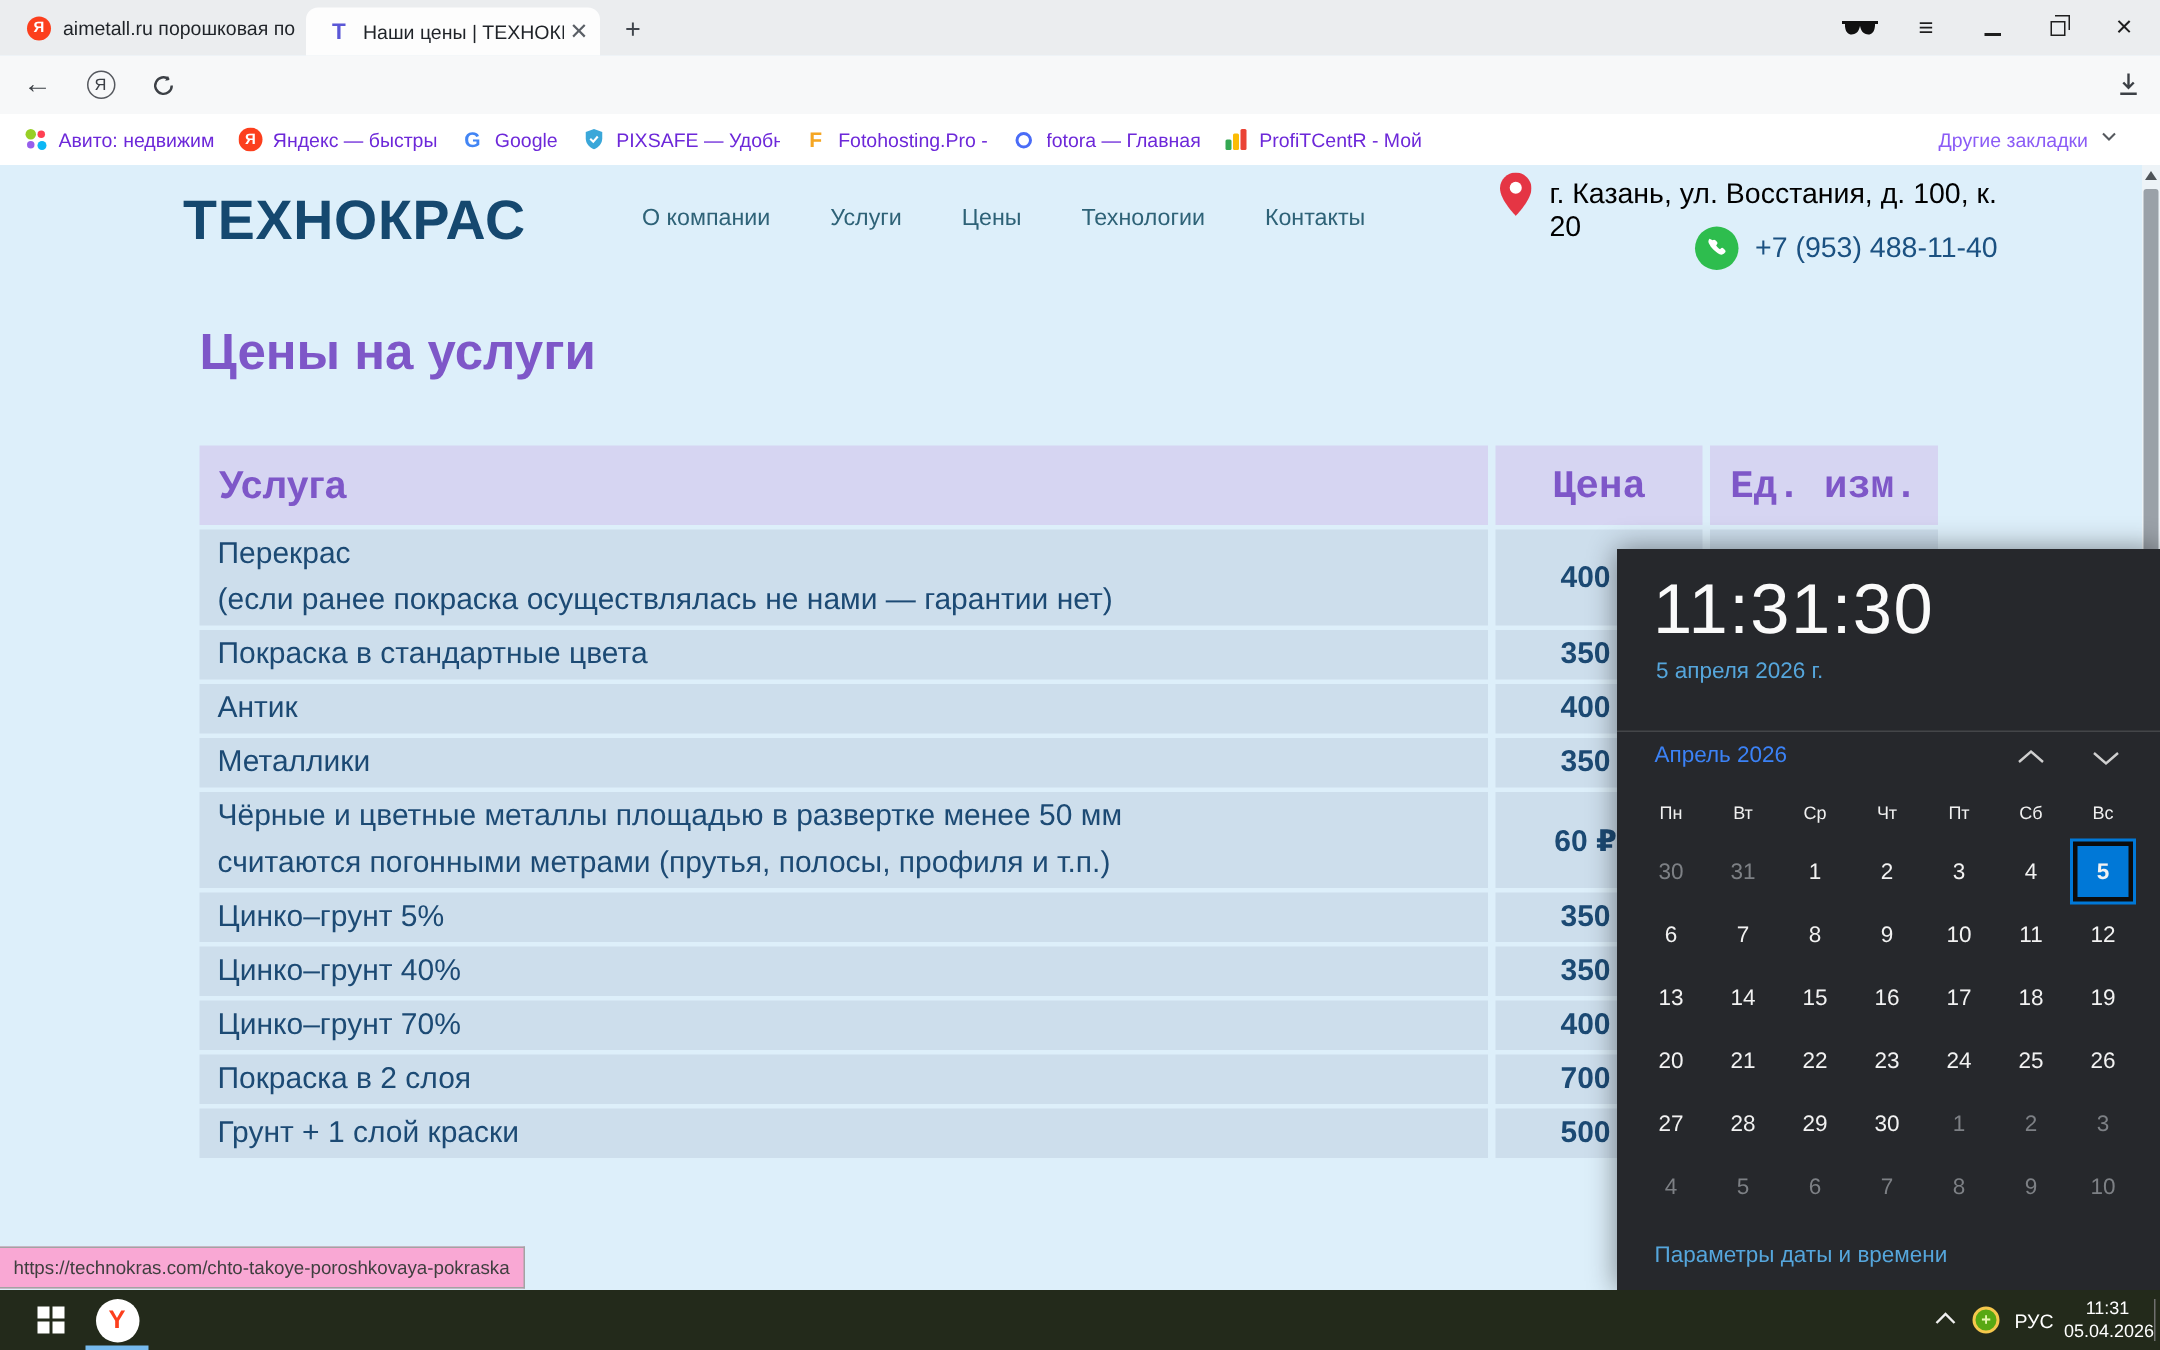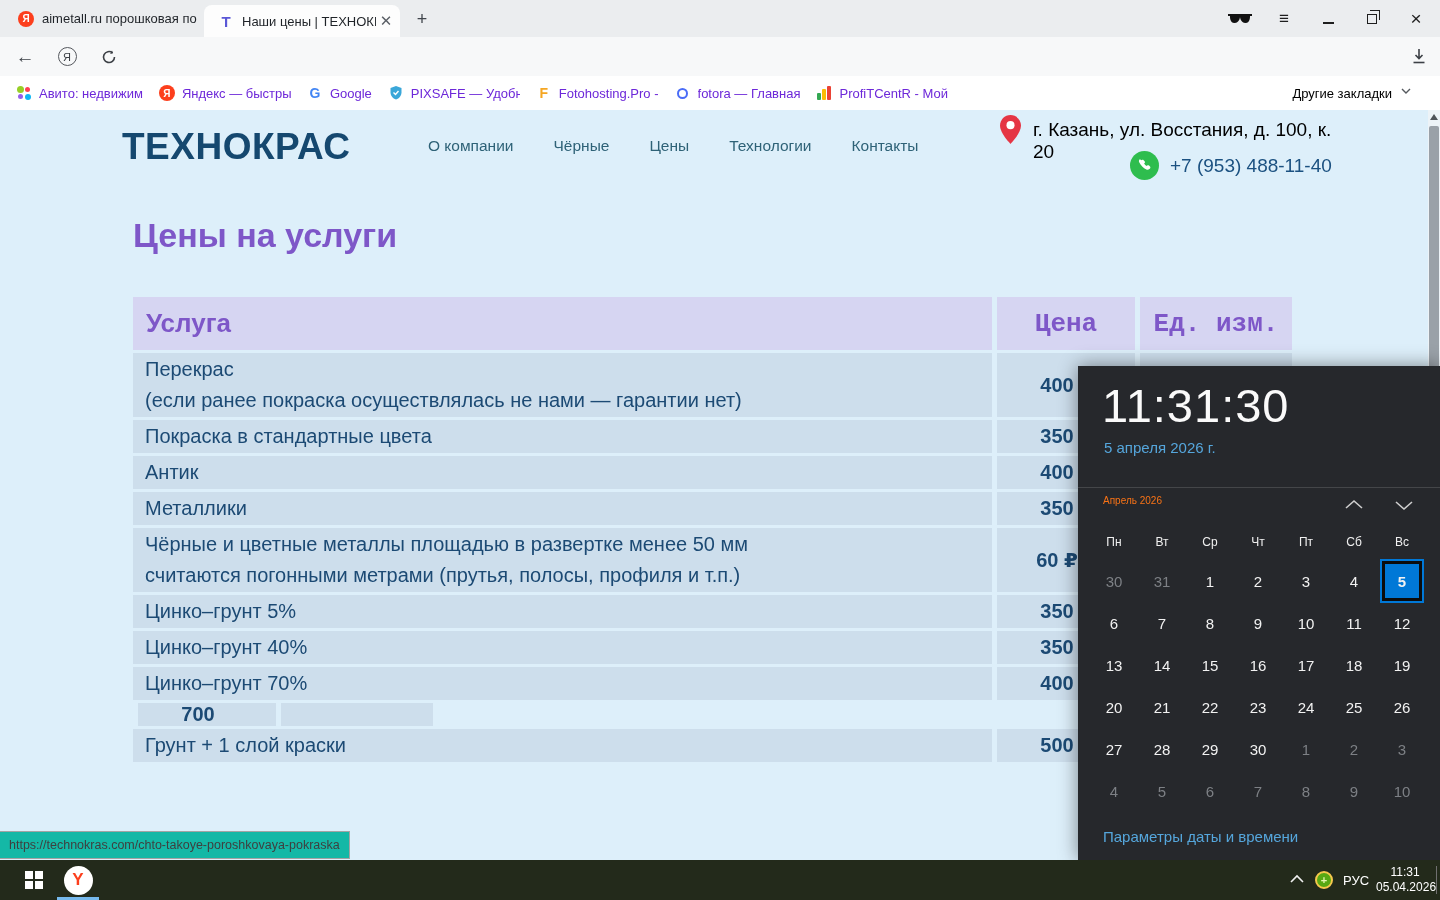--- a/index.html
+++ b/index.html
@@ -51,21 +51,21 @@
   .bm-ic.avito .d4 { width:6px; height:6px; background:#0db7f5; right:1px; bottom:1px; }
   .bm-ic.yandex { border-radius:50%; background:#fc3f1d; color:#fff; font-size:10px; font-weight:bold; }
   .bm-ic.google { color:#4285f4; font-weight:bold; font-size:14px; }
   .bm-ic.letter-f { color:#f5a623; font-weight:bold; font-size:14px; }
   .bm-ic.ring { }
   .bm-ic.ring i { width:11px; height:11px; border:2.5px solid #4a6cf7; border-radius:50%; }
   .bm-ic.chart i { position:absolute; bottom:1px; width:4px; border-radius:1px; }
   .bm-ic.chart .b1 { left:1px; height:7px; background:#34a853; }
   .bm-ic.chart .b2 { left:6px; height:11px; background:#fbbc05; }
   .bm-ic.chart .b3 { left:11px; height:14px; background:#ea4335; }
-  #other-bm { position:absolute; right:26px; display:flex; font-size:13px; color:#000000; }
+  #other-bm { position:absolute; right:26px; display:flex; font-size:13px; color:#8b5cf6; }
 
   
   #page { position:absolute; left:0; top:110px; width:1352px; height:750px; background:#ddeffa; overflow:hidden; }
   #logo { position:absolute; left:122px; top:16px; font-size:37px; font-weight:bold; color:#15486f; letter-spacing:0.5px; }
   #nav { position:absolute; left:428px; top:27px; display:flex; gap:40px; }
   .nav-item { font-size:15.5px; color:#2e6277; cursor:pointer; }
   #pin-ic { position:absolute; left:1000px; top:5px; }
   #site-addr { position:absolute; left:1033px; top:9px; font-size:19px; color:#000000; }
   #wa-ic { position:absolute; left:1130px; top:41px; width:29px; height:29px; border-radius:50%; background:#2ebd4e; display:flex; align-items:center; justify-content:center; }
   #site-phone { position:absolute; left:1170px; top:45px; font-size:19px; color:#1b5181; }
@@ -85,33 +85,33 @@
   
   #scrollbar { position:absolute; left:1428px; top:110px; width:12px; height:750px; background:#edf3f7; z-index:20; }
   #sb-up { position:absolute; left:2px; top:4px; width:0; height:0; border-left:4px solid transparent; border-right:4px solid transparent; border-bottom:6px solid #4f5459; }
   #sb-thumb { position:absolute; left:1px; top:16px; width:10px; height:250px; background:#9aa1a8; border-radius:2px; }
 
   
   #calendar { position:absolute; left:1078px; top:366px; width:362px; height:494px; background:#26282c; z-index:40; box-shadow:0 0 18px rgba(0,0,0,0.45); color:#f2f2f2; }
   #cal-time { position:absolute; left:24px; top:12px; font-size:47px; font-weight:300; letter-spacing:1px; color:#fafafa; }
   #cal-date { position:absolute; left:26px; top:73px; font-size:15px; color:#55a6dc; }
   #cal-div { position:absolute; left:0; top:121px; width:362px; height:1px; background:rgba(255,255,255,0.14); }
-  #cal-month { position:absolute; left:25px; top:129px; font-size:10px; color:#f97316; }
+  #cal-month { position:absolute; left:25px; top:129px; font-size:15px; color:#3b82f6; }
   .cal-chev { position:absolute; top:131px; width:24px; height:16px; }
   #chev-up { left:264px; } #chev-down { left:314px; }
   #cal-dow { position:absolute; left:12px; top:164px; display:grid; grid-template-columns:repeat(7,48px); height:24px; align-items:center; justify-items:center; }
   .dow { font-size:12px; color:#f0f0f0; }
   #cal-grid { position:absolute; left:12px; top:194px; display:grid; grid-template-columns:repeat(7,48px); grid-auto-rows:42px; align-items:center; justify-items:center; }
   .day { width:40px; height:40px; display:flex; align-items:center; justify-content:center; font-size:15px; color:#f2f2f2; }
   .day.out { color:#7d8085; }
   .day.sel { width:34px; height:34px; background:#0078d7; font-weight:bold; box-shadow:0 0 0 3px #0c0c0c, 0 0 0 5px #0078d7; }
   #cal-footer { position:absolute; left:25px; top:462px; font-size:15px; color:#55a6dc; }
 
   
-  #status-tip { position:absolute; left:0; top:831px; height:28px; background:#14b8a6; border:1px solid #a3a3a3; border-left:none; display:flex; align-items:center; padding:12px 9px; z-index:50; }
+  #status-tip { position:absolute; left:0; top:831px; height:28px; background:#f9a8d4; border:1px solid #a3a3a3; border-left:none; display:flex; align-items:center; padding:12px 9px; z-index:50; }
   #status-tip span { font-size:12.5px; color:#3f3f3f; white-space:nowrap; }
 
   
   #taskbar { position:absolute; left:0; top:860px; width:1440px; height:40px; background:#232a1b; z-index:60; }
   #start-btn { position:absolute; left:12px; top:0; width:44px; height:40px; display:flex; align-items:center; justify-content:center; }
   .win-grid { display:grid; grid-template-columns:8px 8px; grid-auto-rows:8px; gap:1.5px; }
   .win-grid i { background:#fff; }
   #task-ya { position:absolute; left:54px; top:0; width:48px; height:40px; display:flex; align-items:center; justify-content:center; }
   #task-ya .circ { width:29px; height:29px; border-radius:50%; background:#fff; color:#fc3f1d; font-weight:bold; font-size:17px; display:flex; align-items:center; justify-content:center; }
   #task-ya .underline { position:absolute; left:3px; right:3px; bottom:0; height:3px; background:#76b9ed; }
@@ -242,21 +242,21 @@
       <svg width="16" height="10" viewBox="0 0 16 10" style="margin-left:6px">
           <path d="M4 3l4 4 4-4" fill="none" stroke="#55595e" stroke-width="1.4"></path>
         </svg>
     </div>
   </div>
 
   <div id="page">
     <div id="logo">ТЕХНОКРАС</div>
     <div id="nav">
         <span class="nav-item">О компании</span>
-        <span class="nav-item">Чёрные</span>
+        <span class="nav-item">Услуги</span>
         <span class="nav-item">Цены</span>
         <span class="nav-item">Технологии</span>
         <span class="nav-item">Контакты</span>
       </div>
     <span id="pin-ic">
       <svg width="21" height="29" viewBox="0 0 24 33">
           <path d="M12 0C5.4 0 0 5.4 0 12c0 9 12 21 12 21s12-12 12-21C24 5.4 18.6 0 12 0z" fill="#e53544"></path>
           <circle cx="12" cy="11.5" r="4.6" fill="#fff"></circle>
         </svg>
     </span>
@@ -328,20 +328,23 @@
             <div class="c-unit"></div>
           </div>
           <div class="t-row">
             <div class="c-svc">
               <div>Цинко–грунт 70%</div>
             </div>
             <div class="c-price">400</div>
             <div class="c-unit"></div>
           </div>
           <div class="t-row">
+            <div class="c-svc">
+              <div>Покраска в 2 слоя</div>
+            </div>
             <div class="c-price">700</div>
             <div class="c-unit"></div>
           </div>
           <div class="t-row">
             <div class="c-svc">
               <div>Грунт + 1 слой краски</div>
             </div>
             <div class="c-price">500</div>
             <div class="c-unit"></div>
           </div>

